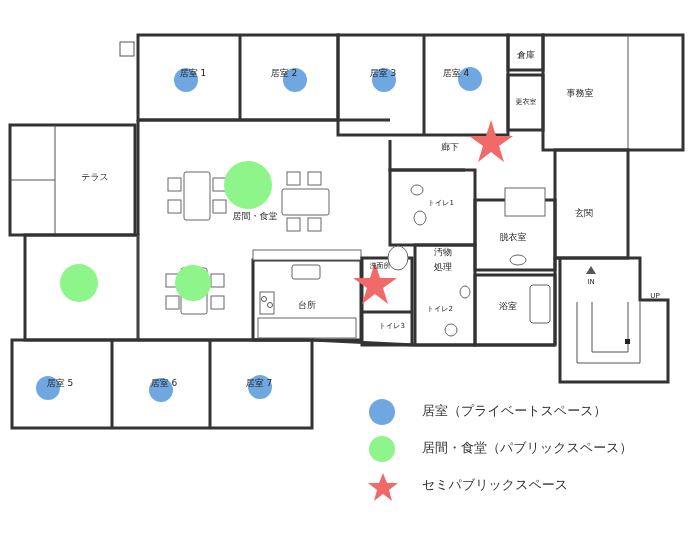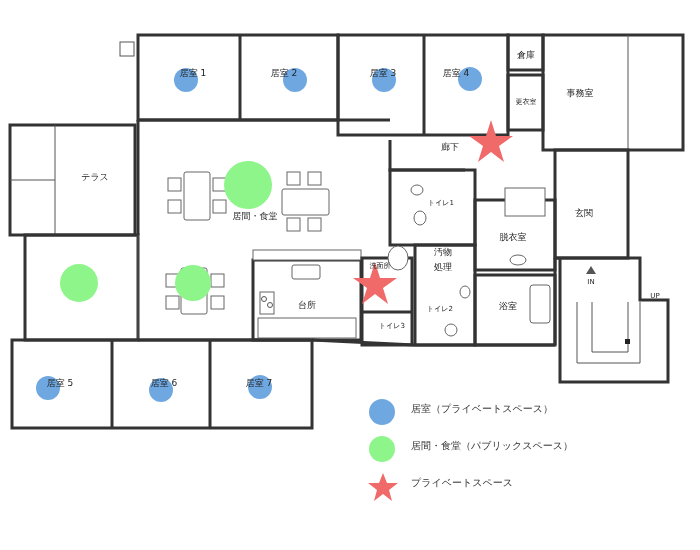--- a/index.html
+++ b/index.html
@@ -8,21 +8,21 @@
   #plan { position:absolute; left:0; top:0; width:700px; height:550px; }
   .wall { fill:none; stroke:#333; stroke-width:3; }
   .thin { fill:none; stroke:#555; stroke-width:1; }
   .furn { fill:#fff; stroke:#666; stroke-width:1; }
   .post { fill:#222; }
   .lbl { font-size:9px; fill:#222; text-anchor:middle; dominant-baseline:middle; }
   .lbl-sm { font-size:7px; fill:#222; text-anchor:middle; dominant-baseline:middle; }
   .legend { position:absolute; left:368px; top:398px; }
   .legend-row { position:relative; height:37px; }
   .legend-marker { position:absolute; left:0; top:0; width:28px; height:28px; }
-  .legend-label { position:absolute; left:43px; top:4px; font-size:10px; color:#333; white-space:nowrap;
+  .legend-label { position:absolute; left:54px; top:4px; font-size:13px; color:#333; white-space:nowrap;
                   font-family:Liberation Sans, sans-serif; }
   .dot { border-radius:50%; width:26px; height:26px; margin:1px; }
 </style>
 </head>
 <body>
 
 <svg id="plan" viewBox="0 0 700 550" xmlns="http://www.w3.org/2000/svg">
 
   <g>
 
@@ -172,15 +172,15 @@
       <div class="dot" style="background:#8ef58a"></div>
     </div>
     <span class="legend-label">居間・食堂（パブリックスペース）</span>
   </div>
   <div class="legend-row">
     <div class="legend-marker">
       <svg width="30" height="30" viewBox="0 0 30 30">
           <polygon points="15,1 19,11 30,11 21,18 24,29 15,22 6,29 9,18 0,11 11,11" fill="#f06a6a"></polygon>
         </svg>
     </div>
-    <span class="legend-label">プライベートスペース</span>
+    <span class="legend-label">セミパブリックスペース</span>
   </div>
 </div>
 
 </body></html>

